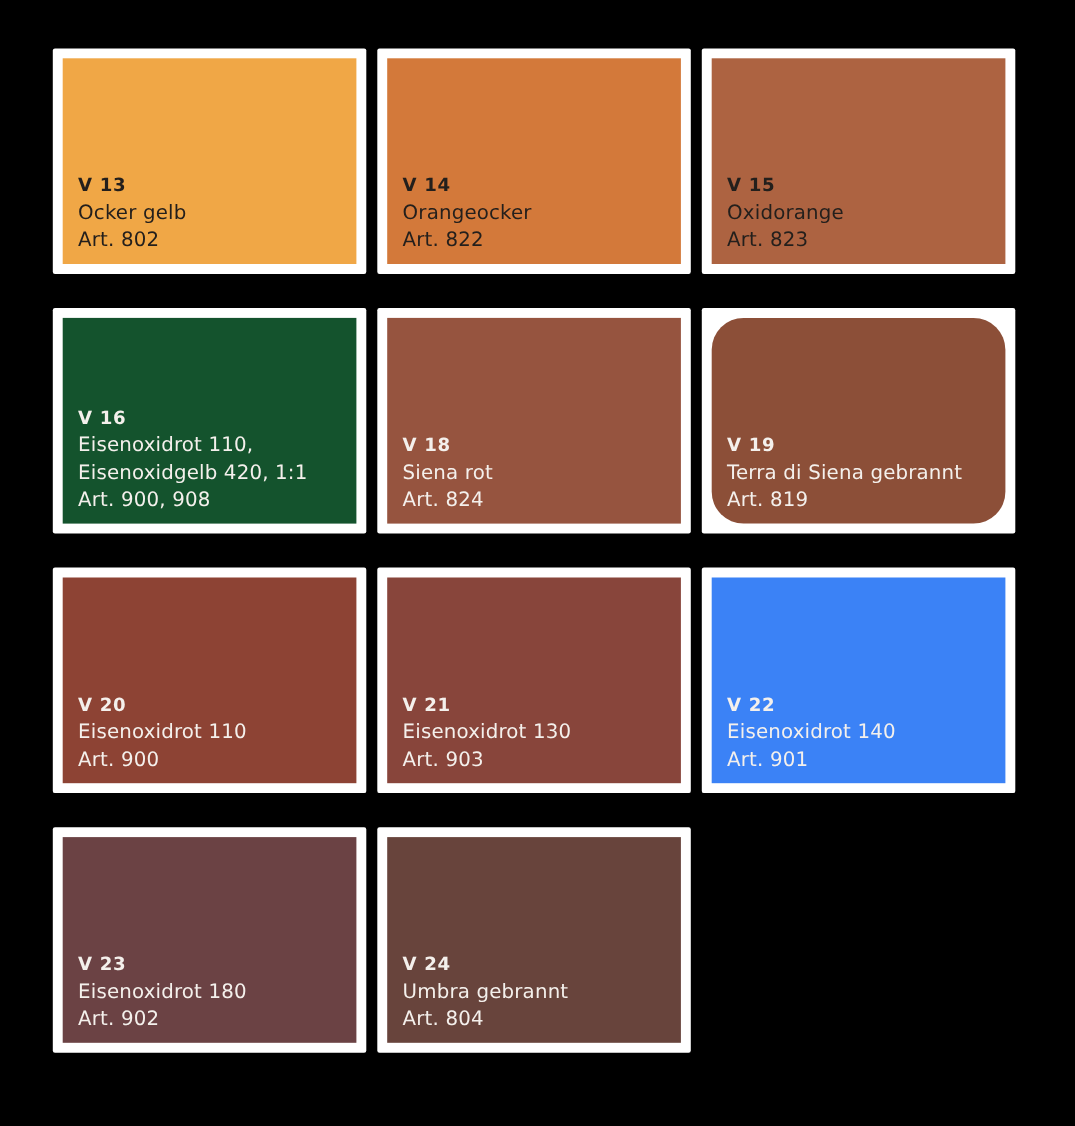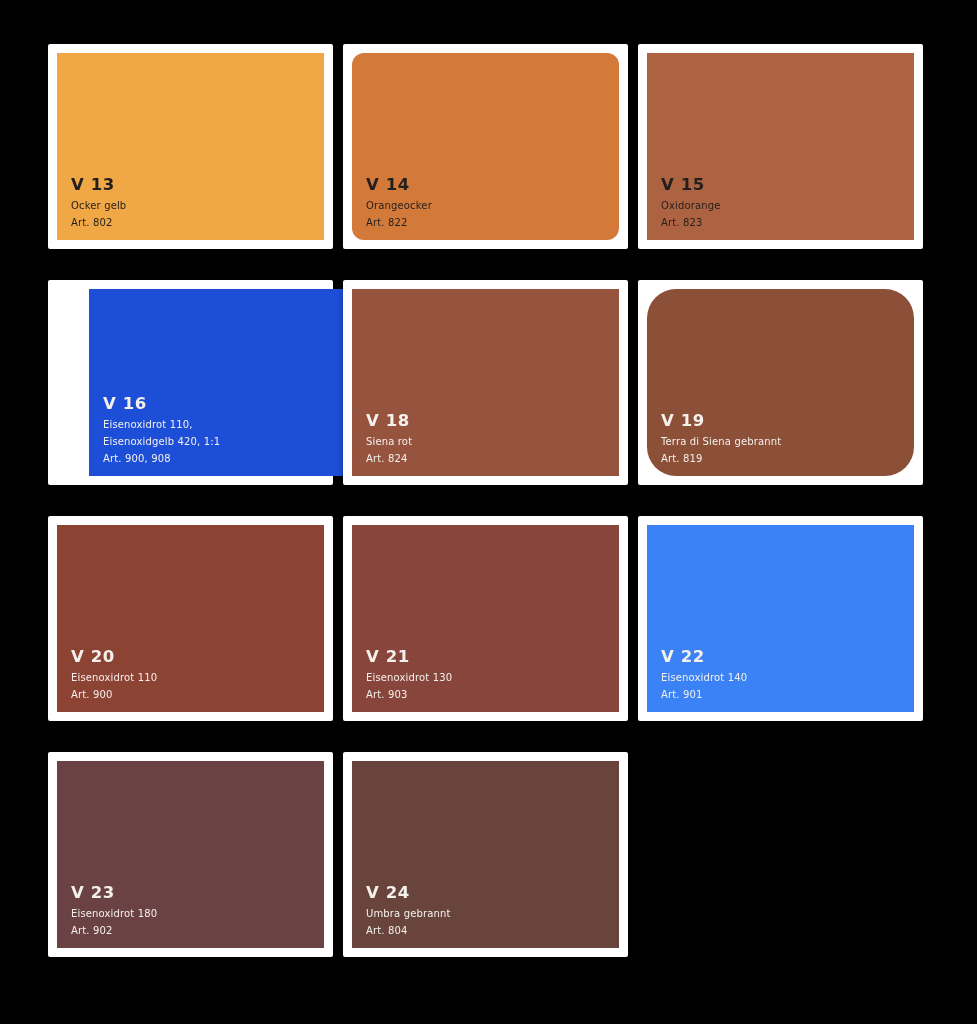--- a/index.html
+++ b/index.html
@@ -67,21 +67,21 @@
     font-size: 16.5px;
     letter-spacing: 0.6px;
     margin-bottom: 8px;
     white-space: nowrap;
   }
 
   .swatch-name-line,
   .swatch-art {
     font-family: "DejaVu Sans", "Liberation Sans", sans-serif;
     font-weight: normal;
-    font-size: 10px;
+    font-size: 18px;
     letter-spacing: 0.15px;
     white-space: nowrap;
     margin-top: 7px;
   }
 
   
   .text-dark .swatch-code,
   .text-dark .swatch-name-line,
   .text-dark .swatch-art { color: #231f1c; }
 
@@ -96,39 +96,39 @@
     <div class="swatch-card" style="background: rgb(255, 255, 255);">
       <div class="swatch-color" style="background: rgb(240, 167, 70);">
         <div class="swatch-text text-dark">
           <div class="swatch-code">V 13</div>
           <div class="swatch-name-line">Ocker gelb</div>
           <div class="swatch-art">Art. 802</div>
         </div>
       </div>
     </div>
     <div class="swatch-card" style="background: rgb(255, 255, 255);">
-      <div class="swatch-color" style="background: rgb(211, 121, 58); border-radius: 12px;">
+      <div class="swatch-color" style="background: rgb(211, 121, 58);">
         <div class="swatch-text text-dark">
           <div class="swatch-code">V 14</div>
           <div class="swatch-name-line">Orangeocker</div>
           <div class="swatch-art">Art. 822</div>
         </div>
       </div>
     </div>
     <div class="swatch-card" style="background: rgb(255, 255, 255);">
       <div class="swatch-color" style="background: rgb(173, 99, 65);">
         <div class="swatch-text text-dark">
           <div class="swatch-code">V 15</div>
           <div class="swatch-name-line">Oxidorange</div>
           <div class="swatch-art">Art. 823</div>
         </div>
       </div>
     </div>
     <div class="swatch-card" style="background: rgb(255, 255, 255);">
-      <div class="swatch-color" style="background: #1d4ed8; margin-left: 32px;">
+      <div class="swatch-color" style="background: #14532d;">
         <div class="swatch-text text-light">
           <div class="swatch-code">V 16</div>
           <div class="swatch-name-line">Eisenoxidrot 110,</div>
           <div class="swatch-name-line">Eisenoxidgelb 420, 1:1</div>
           <div class="swatch-art">Art. 900, 908</div>
         </div>
       </div>
     </div>
     <div class="swatch-card" style="background: rgb(255, 255, 255);">
       <div class="swatch-color" style="background: rgb(150, 84, 63);">

